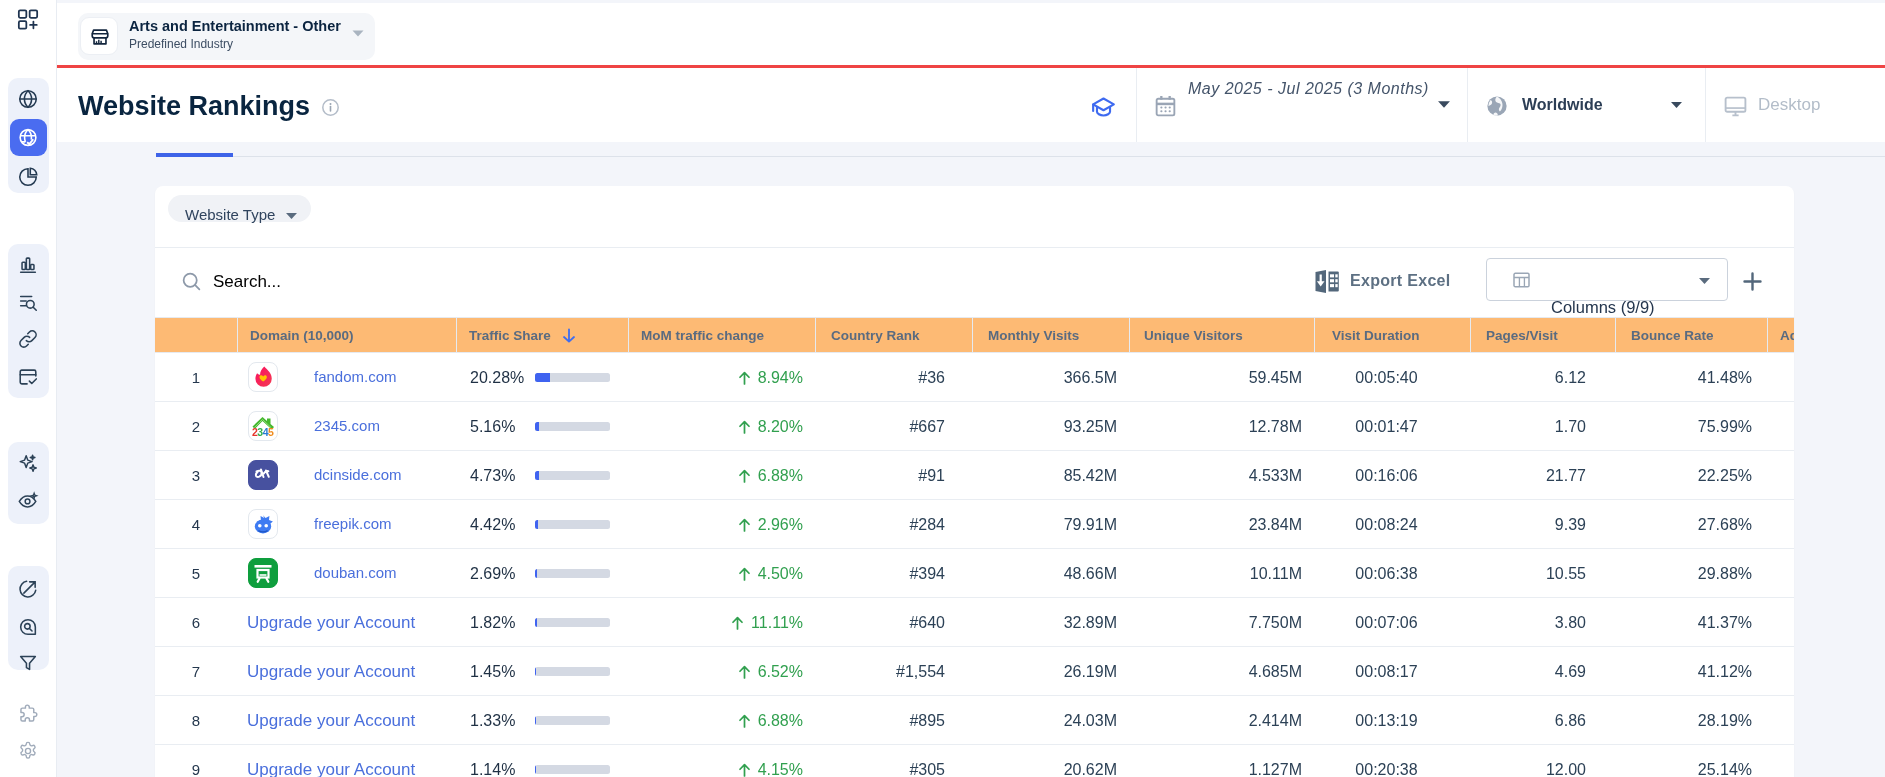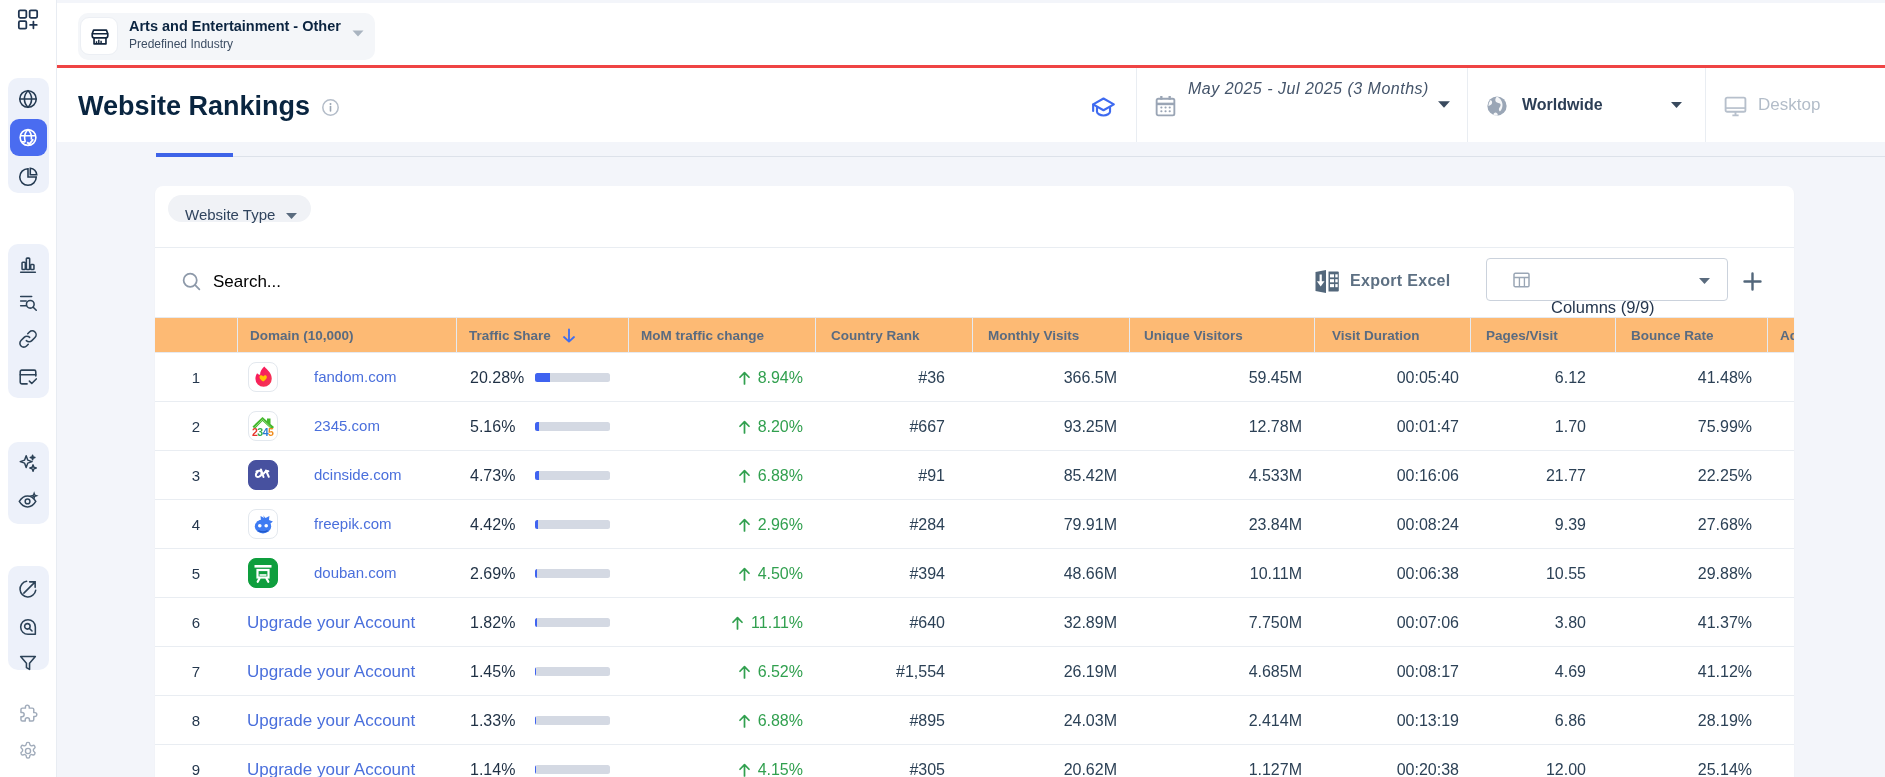--- a/index.html
+++ b/index.html
@@ -52,21 +52,21 @@
 .fav { position:absolute; left:93px; top:9px; width:30px; height:30px; border-radius:8px; border:1px solid #e3e8ee; background:#fff; }
 .dom { position:absolute; left:140px; top:15px; font-size:15px; color:#4a6fdc;margin-left:19px; }
 .upg { position:absolute; left:92px; top:15px; font-size:17px; color:#4a6fdc; }
 .ts { position:absolute; left:315px; top:16px; font-size:16px; color:#1f3044; }
 .bar { position:absolute; left:380px; top:20px; width:75px; height:9px; background:#d4d9e3; border-radius:2.5px; overflow:hidden; }
 .bar i { display:block; height:9px; background:#3f63f0; }
 .mom { position:absolute; left:473px; width:175px; text-align:right; top:16px; font-size:16px; color:#31a04f; }
 .cr  { position:absolute; left:660px; width:130px; text-align:right; top:16px; font-size:16px; color:#2c4156; }
 .mv  { position:absolute; left:817px; width:145px; text-align:right; top:16px; font-size:16px; color:#2c4156; }
 .uv  { position:absolute; left:974px; width:173px; text-align:right; top:16px; font-size:16px; color:#2c4156; }
-.vd  { position:absolute; left:1159px; width:145px; text-align:right; top:16px; font-size:16px; color:#2c4156; }
+.vd  { position:absolute; left:1159px; width:145px; text-align:center; top:16px; font-size:16px; color:#2c4156; }
 .pv  { position:absolute; left:1315px; width:116px; text-align:right; top:16px; font-size:16px; color:#2c4156; }
 .br  { position:absolute; left:1460px; width:137px; text-align:right; top:16px; font-size:16px; color:#2c4156; }
 .thd { border-left:1px solid #e6eaf0; }
 </style>
 </head>
 <body>
 <div id="canvas">
   <div id="topbar">
     <div id="chip">
       <div id="chipicon">

